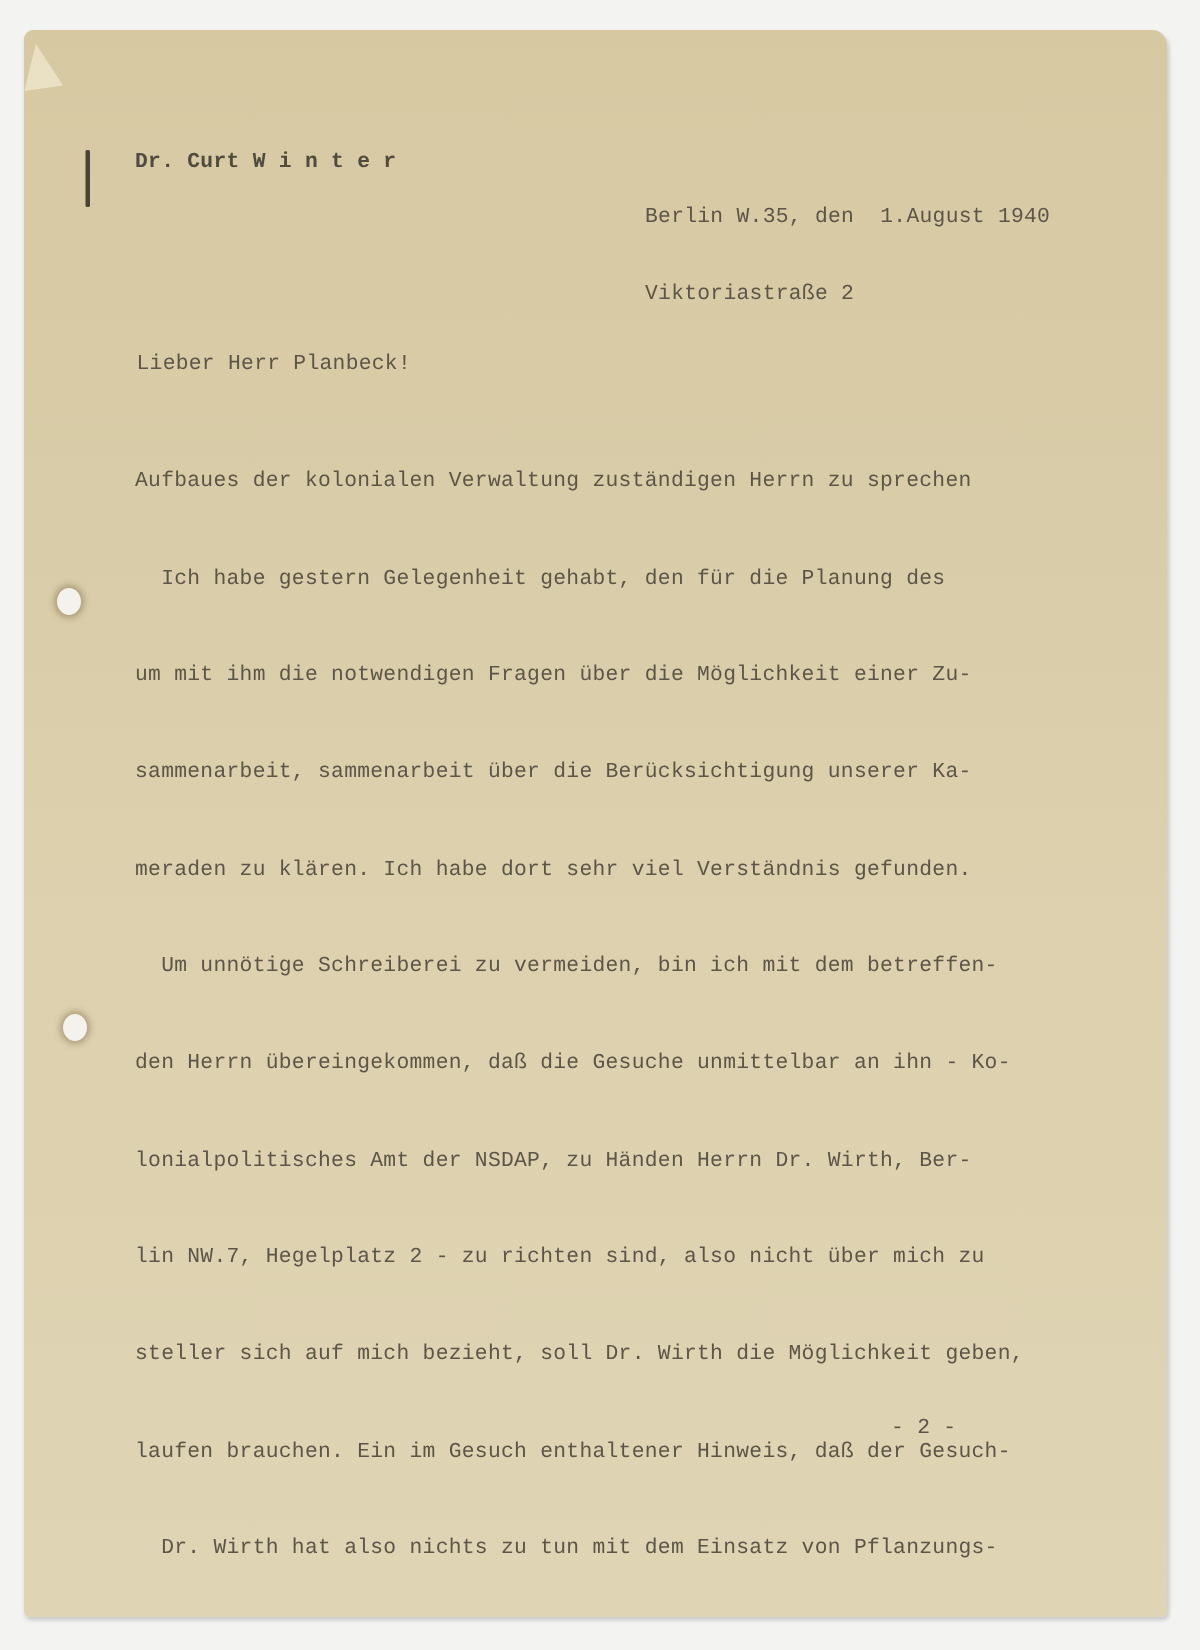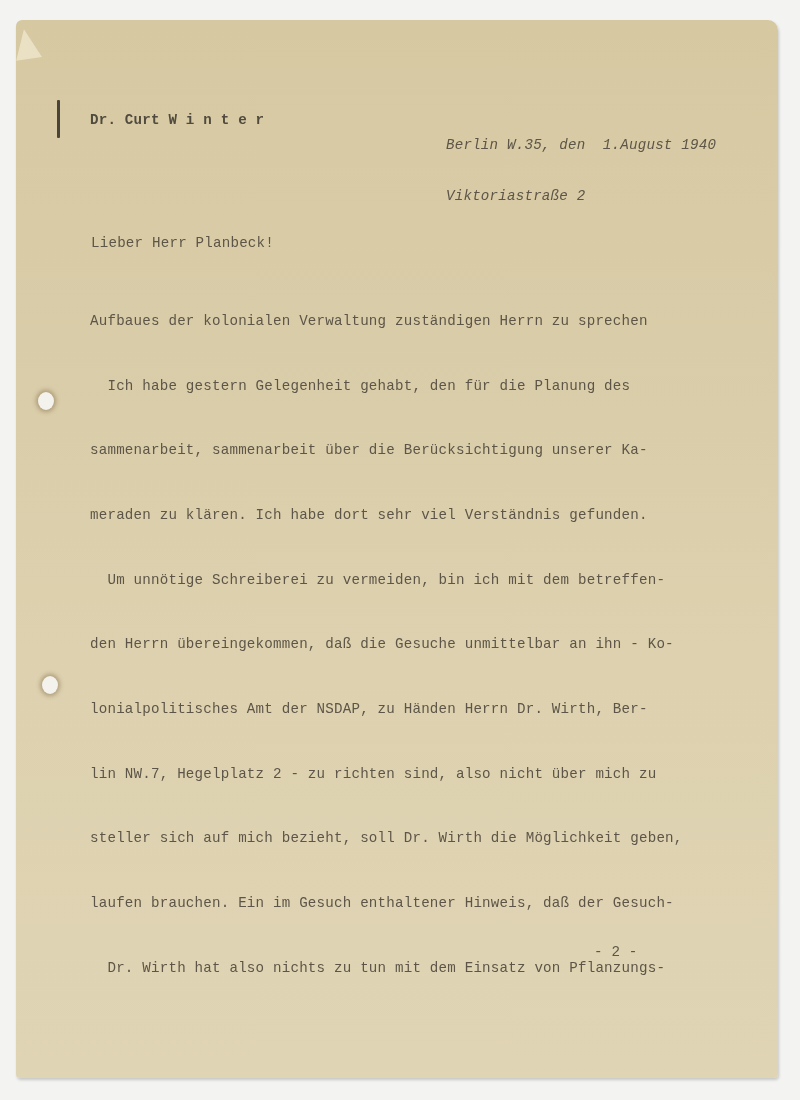--- a/index.html
+++ b/index.html
@@ -52,30 +52,29 @@
     .typed {
       font-family: "Liberation Mono", "DejaVu Sans Mono", monospace;
       color: #5d5648;
       font-size: 14.2px;
       letter-spacing: 0.2px;
       white-space: pre;
     }
     .sender {
       position: absolute;
       left: 90px;
-      top: 112px;
+      top: 100px;
       font-weight: bold;
       color: #514b3f;
     }
     .place-date {
       position: absolute;
-      left: 446px;
+      left: 430px;
       top: 103px;
       line-height: 17px;
-      font-style: italic;
     }
     .salutation {
       position: absolute;
       left: 91px;
       top: 235px;
     }
     .body-text {
       position: absolute;
       left: 90px;
       top: 268px;
@@ -102,20 +101,21 @@
 <div class="typed place-date">
   <div>Berlin W.35, den  1.August 1940</div>
   <div>Viktoriastraße 2</div>
 </div>
 
 <div class="typed salutation">Lieber Herr Planbeck!</div>
 
 <div class="typed body-text">
   <span class="body-line">Aufbaues der kolonialen Verwaltung zuständigen Herrn zu sprechen</span>
   <span class="body-line">  Ich habe gestern Gelegenheit gehabt, den für die Planung des</span>
+  <span class="body-line">um mit ihm die notwendigen Fragen über die Möglichkeit einer Zu-</span>
   <span class="body-line">sammenarbeit, sammenarbeit über die Berücksichtigung unserer Ka-</span>
   <span class="body-line">meraden zu klären. Ich habe dort sehr viel Verständnis gefunden.</span>
   <span class="body-line">  Um unnötige Schreiberei zu vermeiden, bin ich mit dem betreffen-</span>
   <span class="body-line">den Herrn übereingekommen, daß die Gesuche unmittelbar an ihn - Ko-</span>
   <span class="body-line">lonialpolitisches Amt der NSDAP, zu Händen Herrn Dr. Wirth, Ber-</span>
   <span class="body-line">lin NW.7, Hegelplatz 2 - zu richten sind, also nicht über mich zu</span>
   <span class="body-line">steller sich auf mich bezieht, soll Dr. Wirth die Möglichkeit geben,</span>
   <span class="body-line">laufen brauchen. Ein im Gesuch enthaltener Hinweis, daß der Gesuch-</span>
   <span class="body-line">  Dr. Wirth hat also nichts zu tun mit dem Einsatz von Pflanzungs-</span>
   

